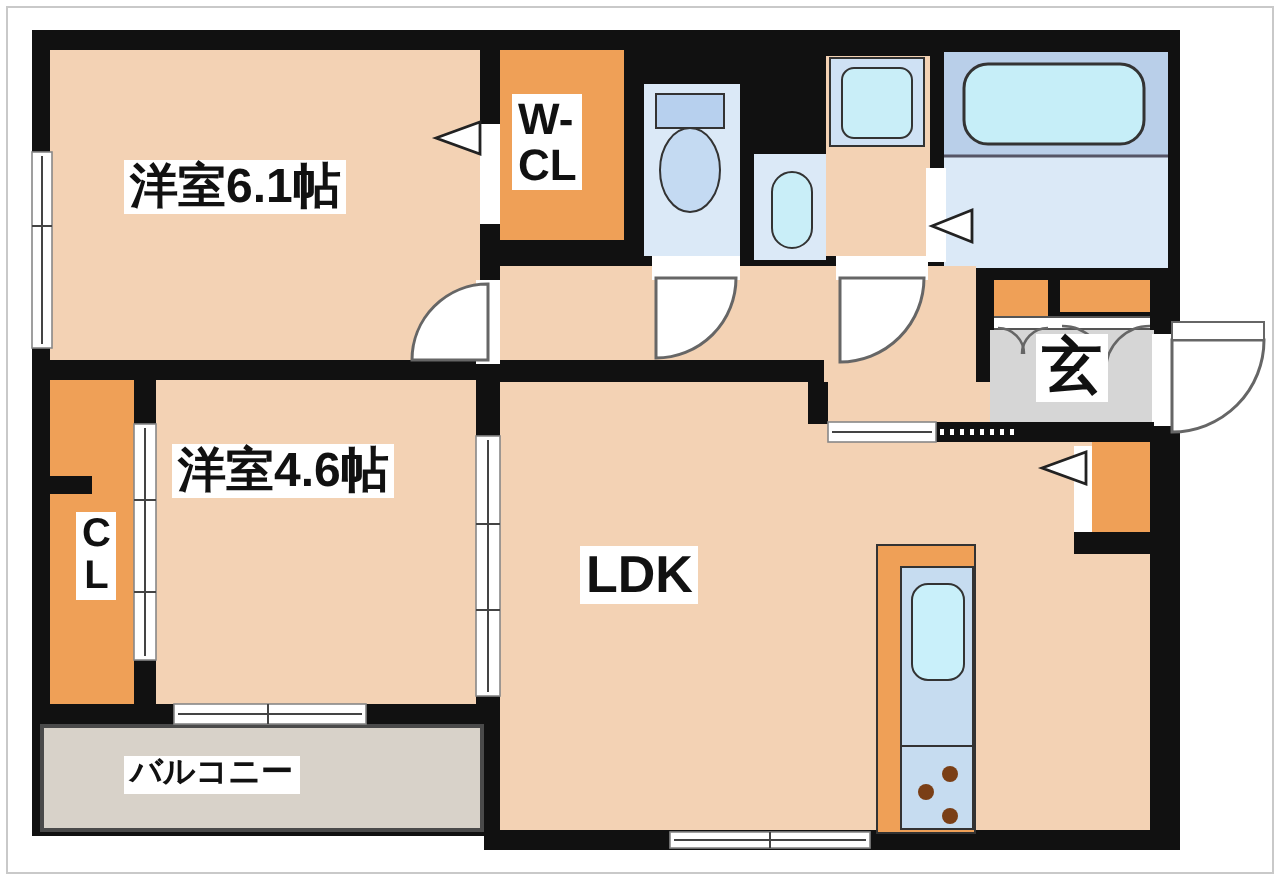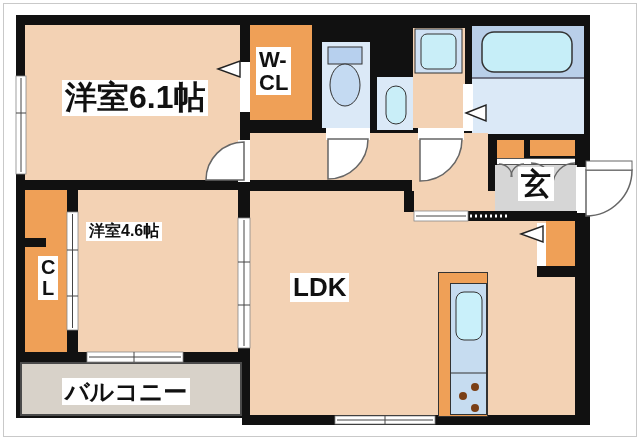--- a/index.html
+++ b/index.html
@@ -125,28 +125,28 @@
       <rect x="414" y="211" width="54" height="10" fill="#fff" stroke="#888" stroke-width="0.8"></rect>
       <line x1="416" y1="216" x2="466" y2="216" stroke="#444"></line>
       <line x1="470" y1="216" x2="509" y2="216" stroke="#fff" stroke-width="3" stroke-dasharray="2,3"></line>
     </g>
 
     <polygon points="218,69 240,61 240,77" fill="#fff" stroke="#222" stroke-width="1.4"></polygon>
     <polygon points="466,113 486,105 486,121" fill="#fff" stroke="#222" stroke-width="1.4"></polygon>
     <polygon points="521,234 543,226 543,242" fill="#fff" stroke="#222" stroke-width="1.4"></polygon>
   </svg>
 
-  <div class="label" style="left:62px;top:80px;font-size:32px;">洋室6.1帖</div>
+  <div class="label" style="left:62px;top:80px;font-size:24px;">洋室6.1帖</div>
   <div class="label" style="left:256px;top:47px;font-size:22px;">
     <div>W-</div>
     <div>CL</div>
   </div>
-  <div class="label" style="left:86px;top:222px;font-size:16px;">洋室4.6帖</div>
+  <div class="label" style="left:86px;top:222px;font-size:24px;">洋室4.6帖</div>
   <div class="label" style="left:290px;top:273px;font-size:26px;">
     <div>LDK</div>
   </div>
   <div class="label" style="left:518px;top:167px;font-size:30px;">玄</div>
   <div class="label" style="left:38px;top:256px;font-size:20px;text-align:center;">
     <div>C</div>
     <div>L</div>
   </div>
-  <div class="label" style="left:62px;top:378px;font-size:24px;">バルコニー</div>
+  <div class="label" style="left:62px;top:378px;font-size:16px;font-family:Liberation Mono, monospace;">バルコニー</div>
 </div>
 
 </body></html>

